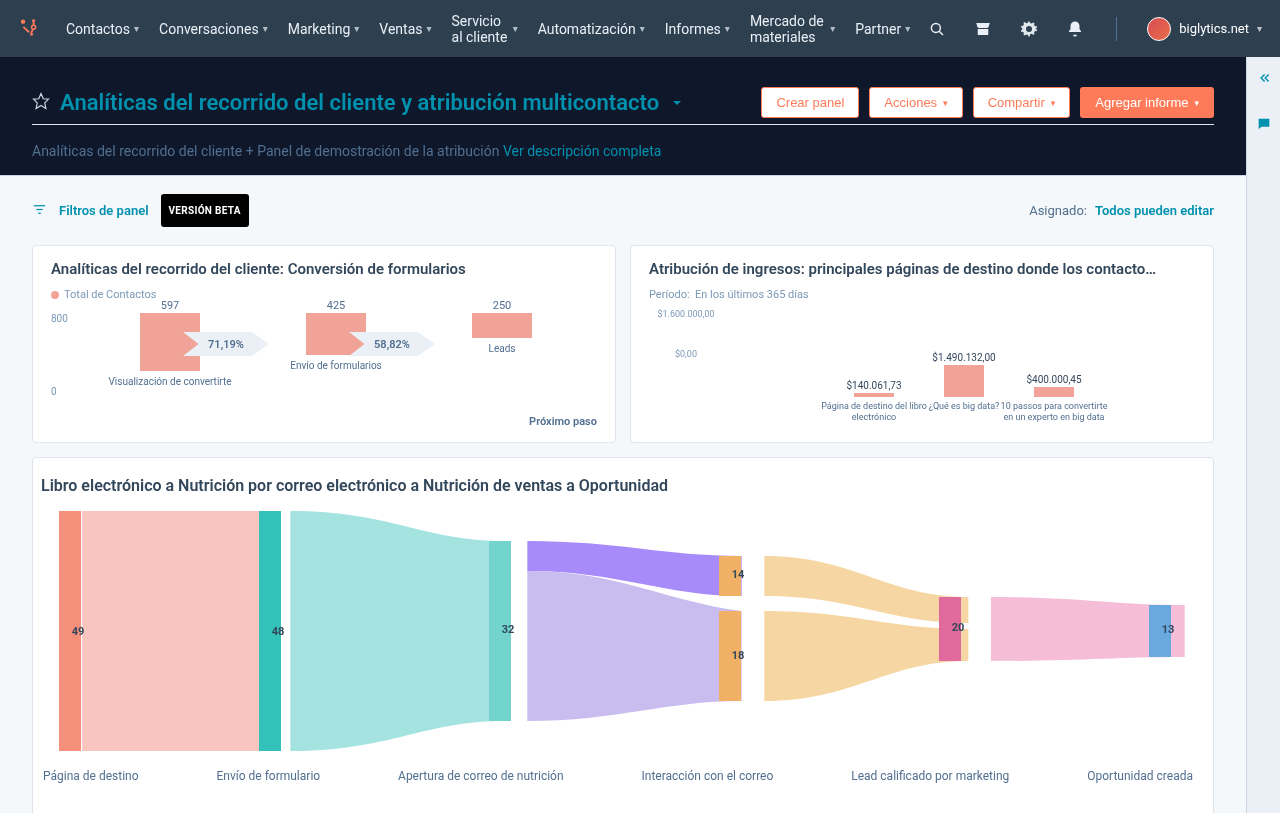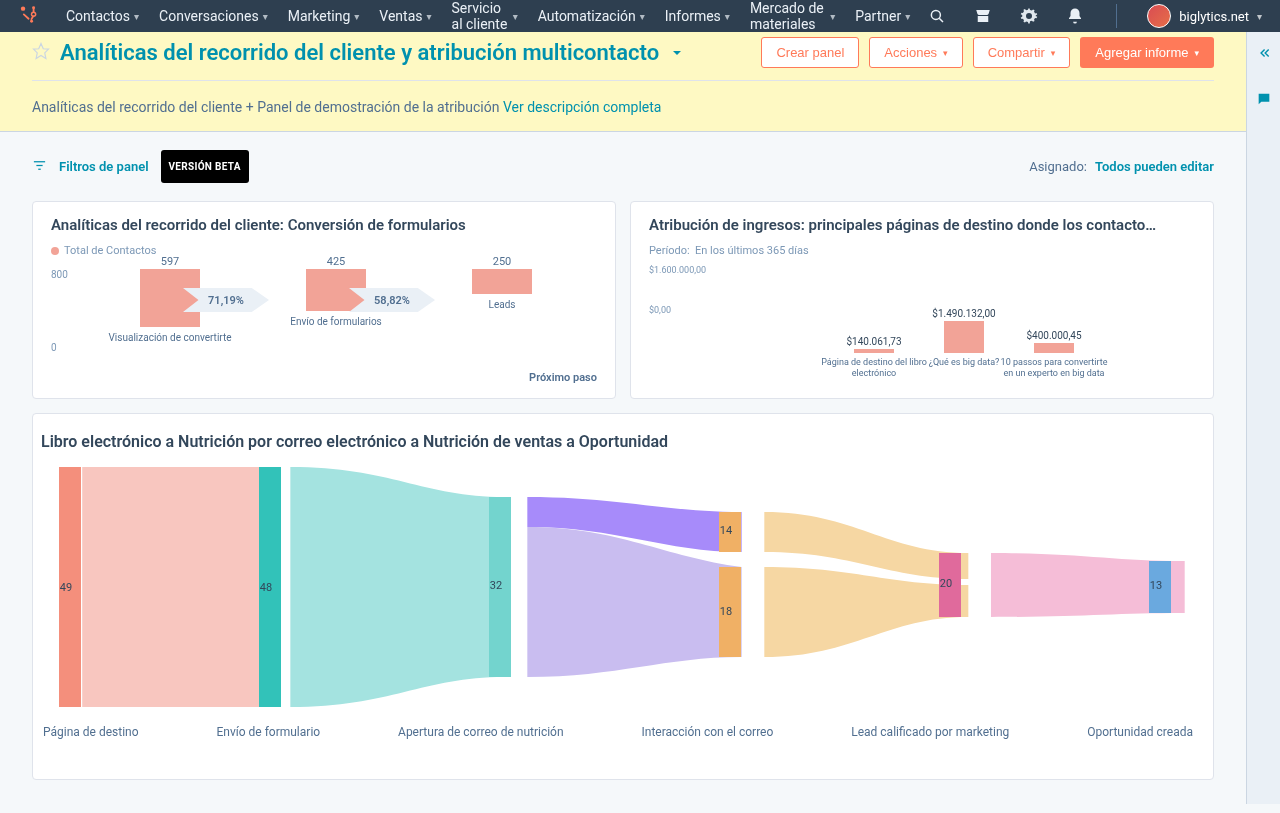--- a/index.html
+++ b/index.html
@@ -1,47 +1,47 @@
 <!DOCTYPE html>
 <html><head>
 <meta charset="utf-8">
 <style>
 * { margin: 0; padding: 0; box-sizing: border-box; }
 body { font-family: -apple-system, BlinkMacSystemFont, "Segoe UI", Roboto, Helvetica, Arial, sans-serif; background:#f5f8fa; color:#33475b; font-size:13px; }
-.topnav { background:#2e3f50; height:32px; display:flex; align-items:center; padding:0 18px; color:#fff; gap:4px;}
+.topnav { background:#2e3f50; height:57px; display:flex; align-items:center; padding:0 18px; color:#fff; gap:4px;}
 .topnav .logo { width:24px; height:24px; display:flex; align-items:center; justify-content:center; margin-right:14px;}
 .topnav .logo svg { width:22px; height:22px; }
 .topnav .menu { display:flex; gap:4px; }
 .topnav .menu-item { display:flex; align-items:center; gap:4px; padding:0 8px; height:48px; cursor:pointer; font-size:14px; color:#eaf0f6;}
 .topnav .spacer { flex:1; }
 .topnav .right { display:flex; align-items:center; gap:24px; }
 .topnav .icon-btn { width:22px; height:22px; display:flex; align-items:center; justify-content:center; cursor:pointer; color:#eaf0f6;}
 .topnav .divider { width:1px; height:24px; background:#516f90; margin:0 6px;}
 .topnav .user { display:flex; align-items:center; gap:8px; cursor:pointer;}
 .topnav .avatar { width:24px; height:24px; border-radius:50%; background:linear-gradient(135deg,#d94c53,#e66e48); border:1px solid #fff;}
 .caret { font-size:10px; opacity:.7;}
 
 .main { display:flex; }
 .content { flex:1; }
 .sidebar-rail { width:34px; background:#eaf0f6; border-left:1px solid #cbd6e2; display:flex; flex-direction:column; align-items:center; padding-top:14px; gap:28px;}
 .sidebar-rail .rail-icon { color:#0091ae; cursor:pointer; }
 
-.header { background:#fef9c3; padding:5px 32px 0 32px; border-bottom:1px solid #cbd6e2;}
+.header { background:#0f172a; padding:30px 32px 0 32px; border-bottom:1px solid #cbd6e2;}
 .header .titlebar { display:flex; align-items:center; gap:12px; }
 .header .title { display:flex; align-items:center; gap:10px; }
 .header .star { color:#cbd6e2; cursor:pointer;}
 .header h1 { color:#0091ae; font-size:22px; font-weight:600;}
 .header .title-caret { color:#0091ae; display:flex; align-items:center;}
 .header .actions { margin-left:auto; display:flex; gap:10px;}
 .btn { border:1px solid transparent; border-radius:3px; padding:7px 14px; font-size:13px; cursor:pointer; display:flex; align-items:center; gap:6px; background:#fff;}
 .btn-outline { border-color:#ff7a59; color:#ff7a59; }
 .btn-primary { background:#ff7a59; color:#fff;}
 .btn small.caret { opacity:1; font-size:9px;}
 
-.header .desc { padding:18px 0 16px 0; font-size:14px; color:#516f90; border-top:1px solid #dfe3eb; margin-top:12px;}
+.header .desc { padding:18px 0 16px 0; font-size:14px; color:#516f90; border-top:1px solid #dfe3eb; margin-top:6px;}
 .header .desc .link { color:#0091ae; cursor:pointer;}
 
 .filters { display:flex; align-items:center; padding:18px 32px; gap:12px;}
 .filters .filter-icon { color:#0091ae;}
 .filters .filter-label { color:#0091ae; font-weight:600; cursor:pointer;}
 .badge { background:#000000; color:#fff; font-size:10px; font-weight:700; padding:11px 8px; border-radius:3px; letter-spacing:.3px;}
 .filters .right { margin-left:auto; display:flex; gap:8px; font-size:13px;}
 .filters .assigned-label { color:#516f90;}
 .filters .assigned-value { color:#0091ae; font-weight:600; cursor:pointer;}
 
@@ -58,31 +58,31 @@
 .axis-0 { bottom:16px;}
 .funnel-bar { width:60px; background:#f2a397; position:relative; margin:0 53px;}
 .funnel-bar .val { position:absolute; top:-14px; left:0; right:0; text-align:center; font-size:11px; color:#516f90;}
 .funnel-bar .cat { position:absolute; top:100%; left:-50px; right:-50px; text-align:center; font-size:10px; color:#516f90; padding-top:5px;}
 .arrow { position:absolute; display:flex; align-items:center; justify-content:center; font-size:11px; color:#516f90; font-weight:600; top:18px;}
 .arrow svg { width:86px; height:26px;}
 .arrow span { position:absolute;}
 .xtitle { text-align:right; font-size:11px; color:#516f90; font-weight:600; margin-top:2px;}
 
 .rev-chart { position:relative; height:90px; display:flex; align-items:flex-end; justify-content:center; gap:50px; margin-top:6px;}
-.rev-axis { position:absolute; left:0; font-size:9px; color:#7c98b6; width:74px; text-align:left;}
+.rev-axis { position:absolute; left:0; font-size:9px; color:#7c98b6; width:74px; text-align:center;}
 .rev-bar { width:40px; background:#f2a397; position:relative;}
 .rev-bar .val { position:absolute; top:-13px; left:-28px; right:-28px; text-align:center; font-size:10px; color:#33475b; font-weight:400;}
 .rev-bar .cat { position:absolute; top:100%; left:-36px; right:-36px; text-align:center; font-size:9px; color:#516f90; padding-top:4px; line-height:1.25;}
 
 .sankey-card { padding:18px 18px 40px 8px;}
 .sankey-card h3 { font-size:16px; margin-bottom:16px;}
 .sankey-area { position:relative; height:240px; margin-top:6px;}
 .sankey-node { position:absolute; top:0; bottom:0; }
 .sankey-node .bar { position:absolute; width:22px; }
-.sankey-node .num { position:absolute; left:0; width:14px; text-align:center; font-size:11px; font-weight:400; color:#33475b;}
+.sankey-node .num { position:absolute; left:12px; width:14px; text-align:center; font-size:11px; font-weight:700; color:#33475b;}
 .sankey-labels { display:flex; justify-content:space-between; font-size:12px; color:#516f90; margin-top:18px; padding:0 2px;}
 </style>
 </head>
 <body>
 
 <div class="topnav">
   <div class="logo">
     <svg viewBox="0 0 24 24" fill="#ff7a59">
         <circle cx="17" cy="10" r="3"></circle>
         <circle cx="17" cy="10" r="1.3" fill="#2e3f50"></circle>

